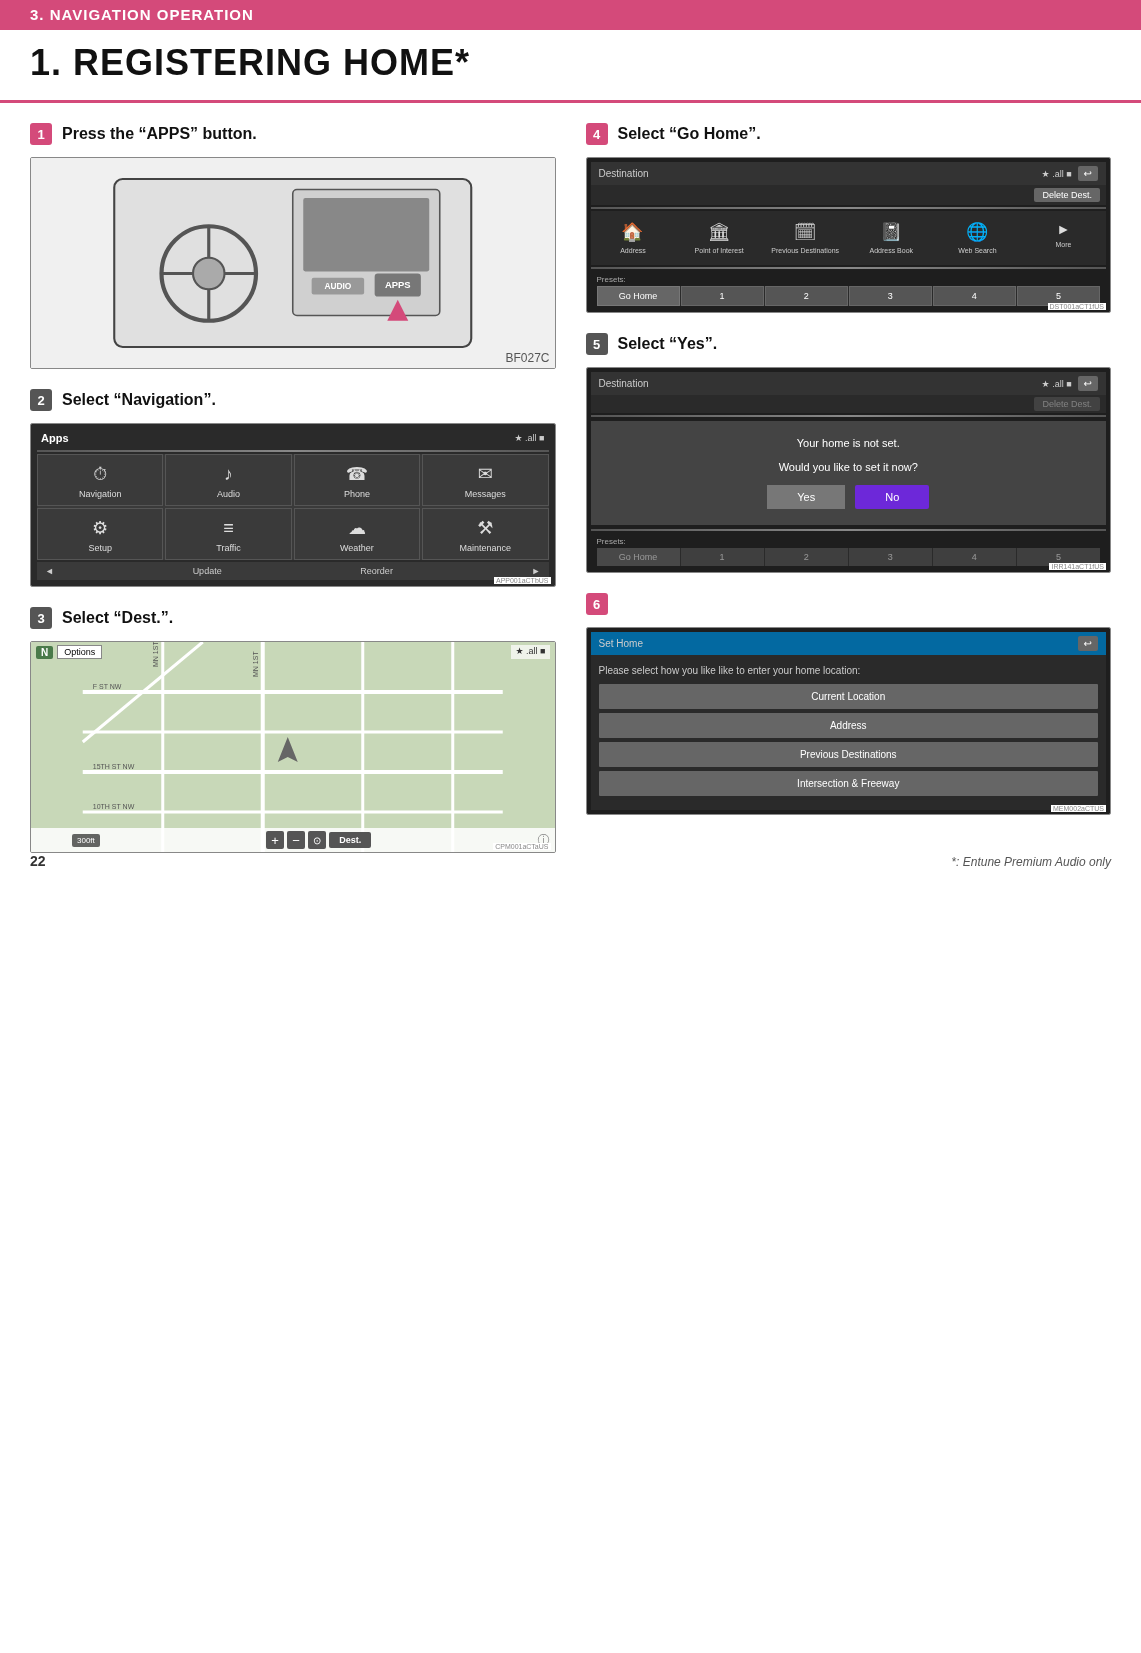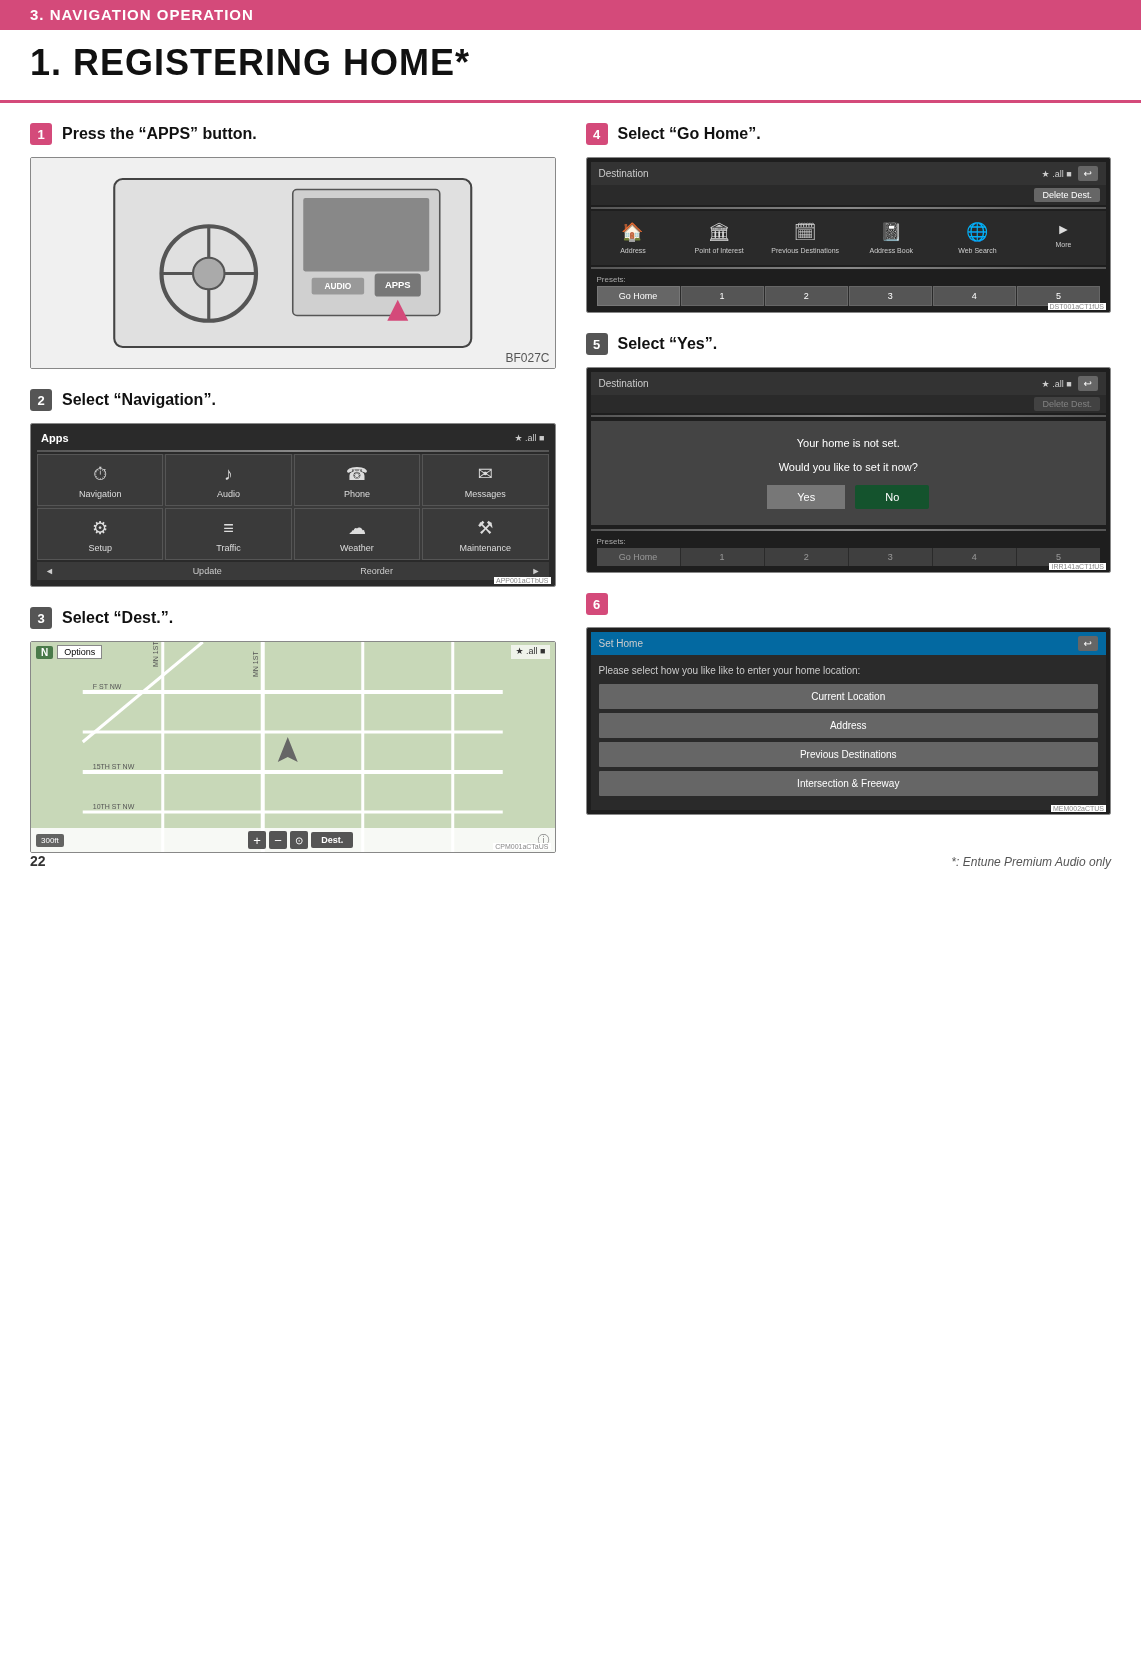--- a/index.html
+++ b/index.html
@@ -257,20 +257,21 @@
       padding: 1px 5px;
       border-radius: 2px;
       font-weight: bold;
     }
     .map-scale {
       background: rgba(0,0,0,0.6);
       color: #fff;
       font-size: 8px;
       padding: 2px 5px;
       border-radius: 2px;
+      margin-left: 36px;
     }
     .map-dest-btn {
       background: #555;
       color: #fff;
       font-size: 9px;
       font-weight: bold;
       padding: 3px 10px;
       border-radius: 2px;
     }
 
@@ -637,21 +638,21 @@
           </div>
           <div style="display:flex;justify-content:flex-end;padding:2px 6px;background:#2a2a2a;">
             <span style="background:#666;color:#fff;font-size:9px;padding:2px 8px;border-radius:2px;opacity:0.4;">Delete Dest.</span>
           </div>
           <div class="screen-divider"></div>
           <div class="yesno-body" style="background:#444;padding:16px 20px;text-align:center;margin:4px 0;">
             <p class="yesno-text" style="color:#fff;font-size:11px;">Your home is not set.</p>
             <p class="yesno-text" style="color:#fff;font-size:11px;margin-bottom:12px;">Would you like to set it now?</p>
             <div class="yesno-buttons" style="display:flex;gap:10px;justify-content:center;">
               <span class="yesno-btn yes" style="background:#777;color:#fff;font-size:11px;padding:6px 30px;border-radius:0;">Yes</span>
-              <span class="yesno-btn" style="background:#14532d;color:#fff;font-size:11px;padding:6px 30px;border-radius:2px;">No</span>
+              <span class="yesno-btn" style="background:#6d28d9;color:#fff;font-size:11px;padding:6px 30px;border-radius:2px;">No</span>
             </div>
           </div>
           <div class="screen-divider"></div>
           <div style="padding:2px 6px;">
             <span style="color:#aaa;font-size:8px;display:block;padding:2px 0;">Presets:</span>
             <div style="display:grid;grid-template-columns:repeat(6,1fr);gap:1px;background:#2a2a2a;">
               <div style="background:#666;color:#fff;font-size:9px;text-align:center;padding:4px 2px;opacity:0.5;">Go Home</div>
               <div style="background:#555;color:#fff;font-size:9px;text-align:center;padding:4px 2px;opacity:0.5;">1</div>
               <div style="background:#555;color:#fff;font-size:9px;text-align:center;padding:4px 2px;opacity:0.5;">2</div>
               <div style="background:#555;color:#fff;font-size:9px;text-align:center;padding:4px 2px;opacity:0.5;">3</div>

